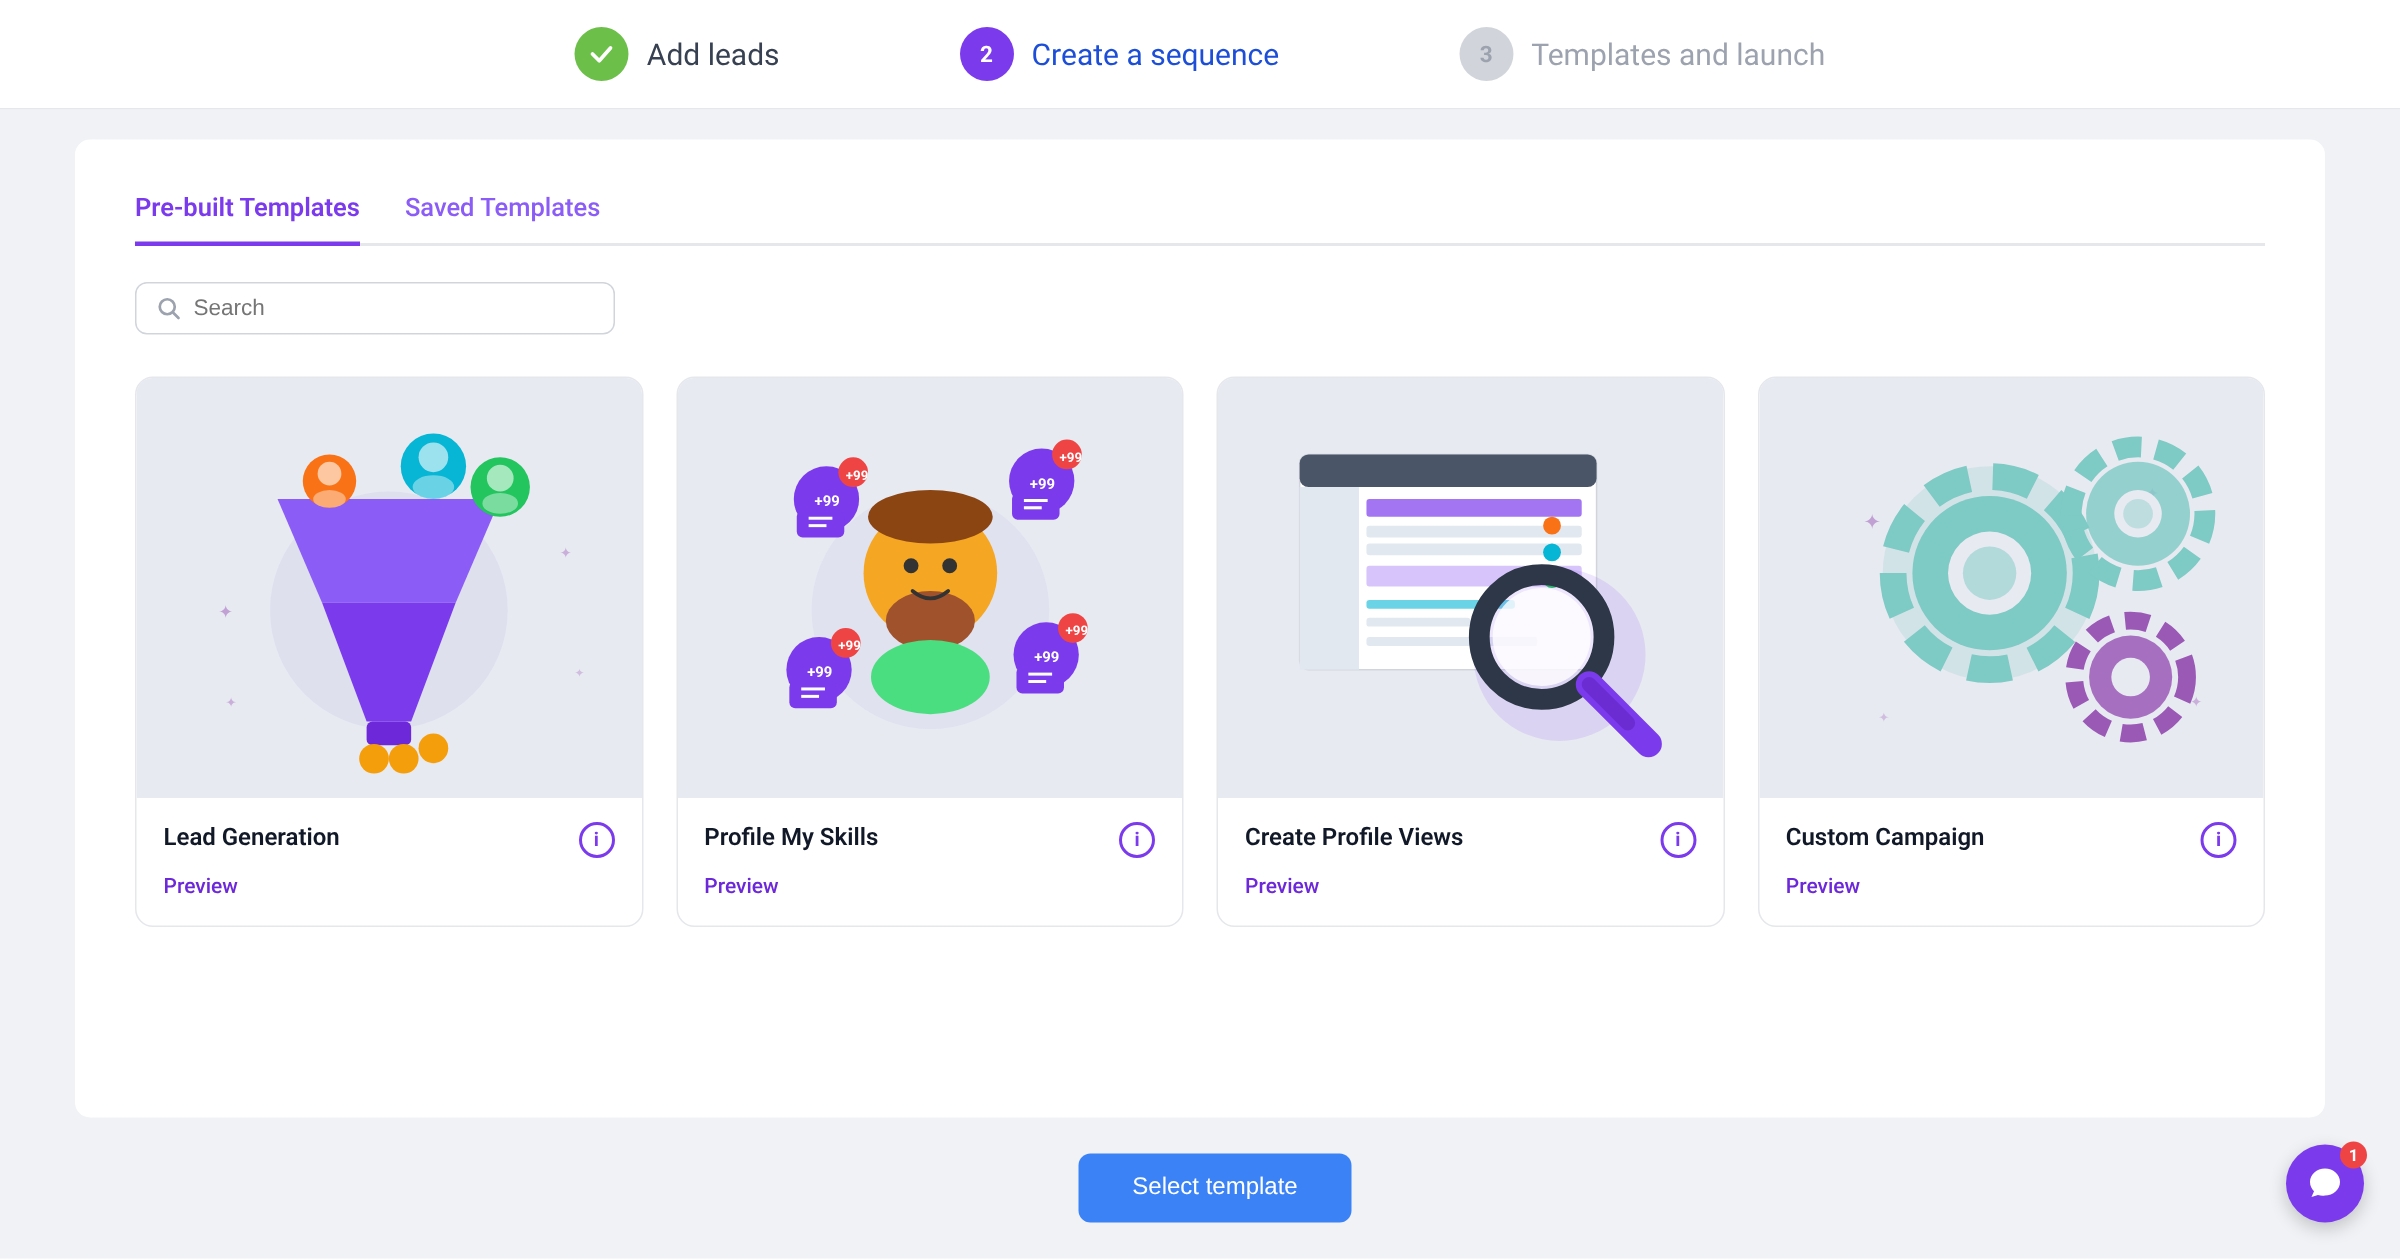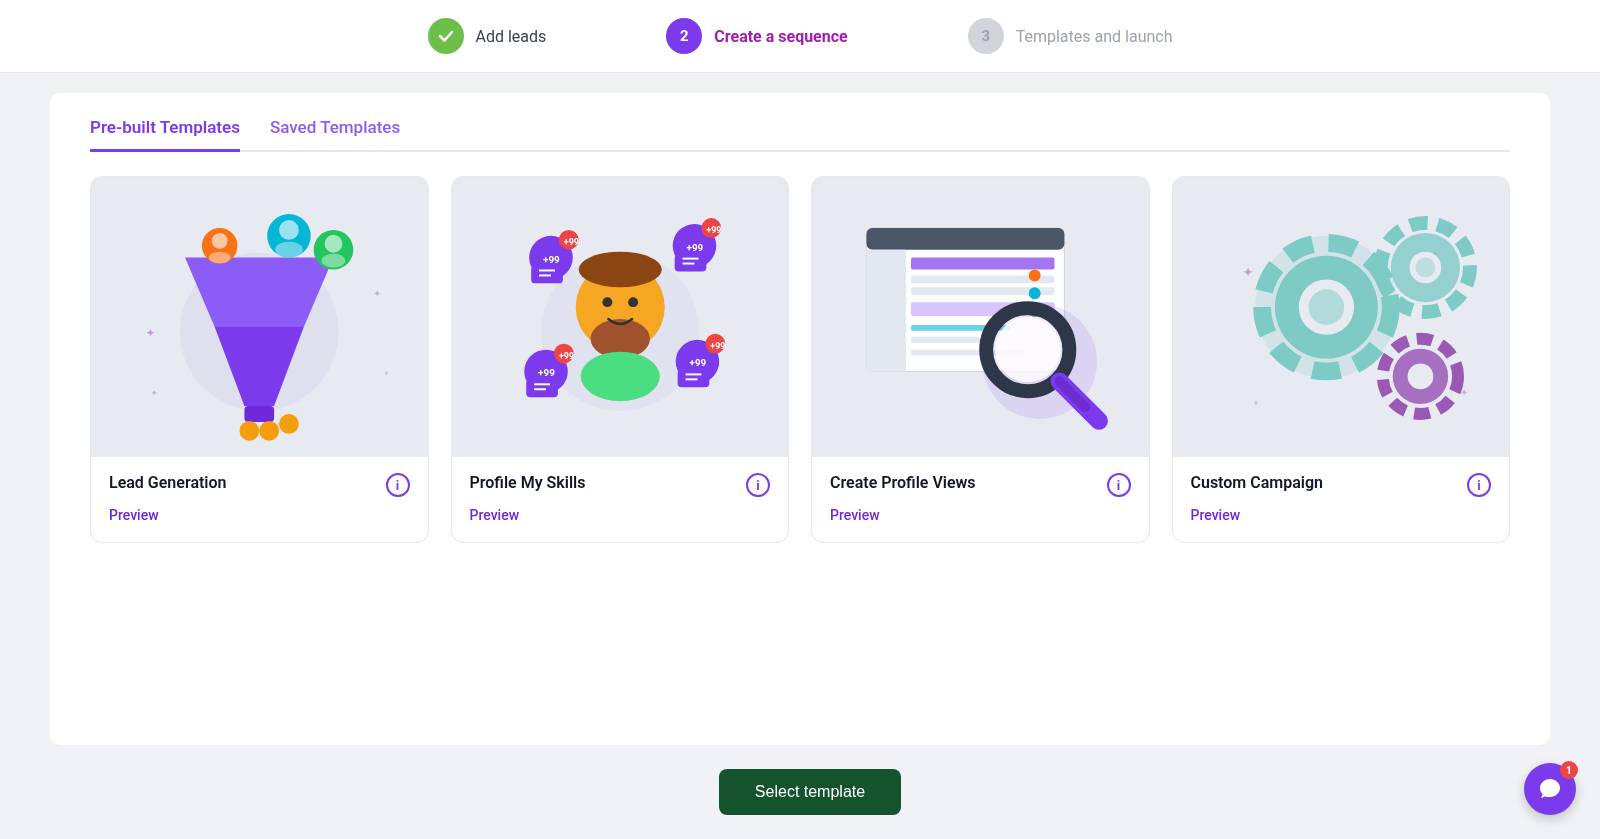--- a/index.html
+++ b/index.html
@@ -44,39 +44,39 @@
     }
     .step-circle.active {
       background: #7c3aed;
       color: #fff;
     }
     .step-circle.inactive {
       background: #d1d5db;
       color: #9ca3af;
     }
     .step-label {
-      font-size: 16px;
+      font-size: 20px;
       color: #374151;
     }
     .step-label.active {
-      font-weight: 700;
-      color: #a21caf;
+      font-weight: 400;
+      color: #1d4ed8;
     }
     .step-label.inactive {
       color: #9ca3af;
     }
 
     
     .main-content {
       width: 1500px;
       max-width: 98%;
       background: #fff;
       margin-top: 20px;
       border-radius: 10px;
-      padding: 24px 40px 40px;
+      padding: 36px 40px 40px;
       flex: 1;
     }
 
     
     .tabs {
       display: flex;
       gap: 30px;
       border-bottom: 2px solid #e5e7eb;
       margin-bottom: 24px;
     }
@@ -183,21 +183,21 @@
     
     .footer {
       width: 100%;
       display: flex;
       justify-content: center;
       align-items: center;
       padding: 24px 0;
       position: relative;
     }
     .select-btn {
-      background: #14532d;
+      background: #3b82f6;
       color: #fff;
       border: none;
       border-radius: 8px;
       padding: 14px 36px;
       font-size: 16px;
       font-weight: 500;
       cursor: pointer;
       margin-left: 20px;
     }
 
@@ -254,20 +254,27 @@
   </div>
 </div>
 
 <div class="main-content">
 
   <div class="tabs">
     <div class="tab active">Pre-built Templates</div>
     <div class="tab">Saved Templates</div>
   </div>
 
+  <div class="search-wrapper">
+    <svg class="search-icon-svg" width="16" height="16" viewBox="0 0 16 16" fill="none">
+      <circle cx="6.5" cy="6.5" r="5" stroke="#9ca3af" stroke-width="1.8"></circle>
+      <path d="M10.5 10.5L14 14" stroke="#9ca3af" stroke-width="1.8" stroke-linecap="round"></path>
+    </svg>
+    <input type="text" placeholder="Search" style="">
+  </div>
 
   <div class="cards-grid">
 
     <div class="template-card">
       <div class="card-image">
         <svg viewBox="0 0 340 280" width="340" height="280">
 
           <rect width="340" height="280" fill="#e8eaf2"></rect>
 
           <text x="55" y="160" font-size="12" fill="#9b59b6" opacity="0.5">✦</text>

